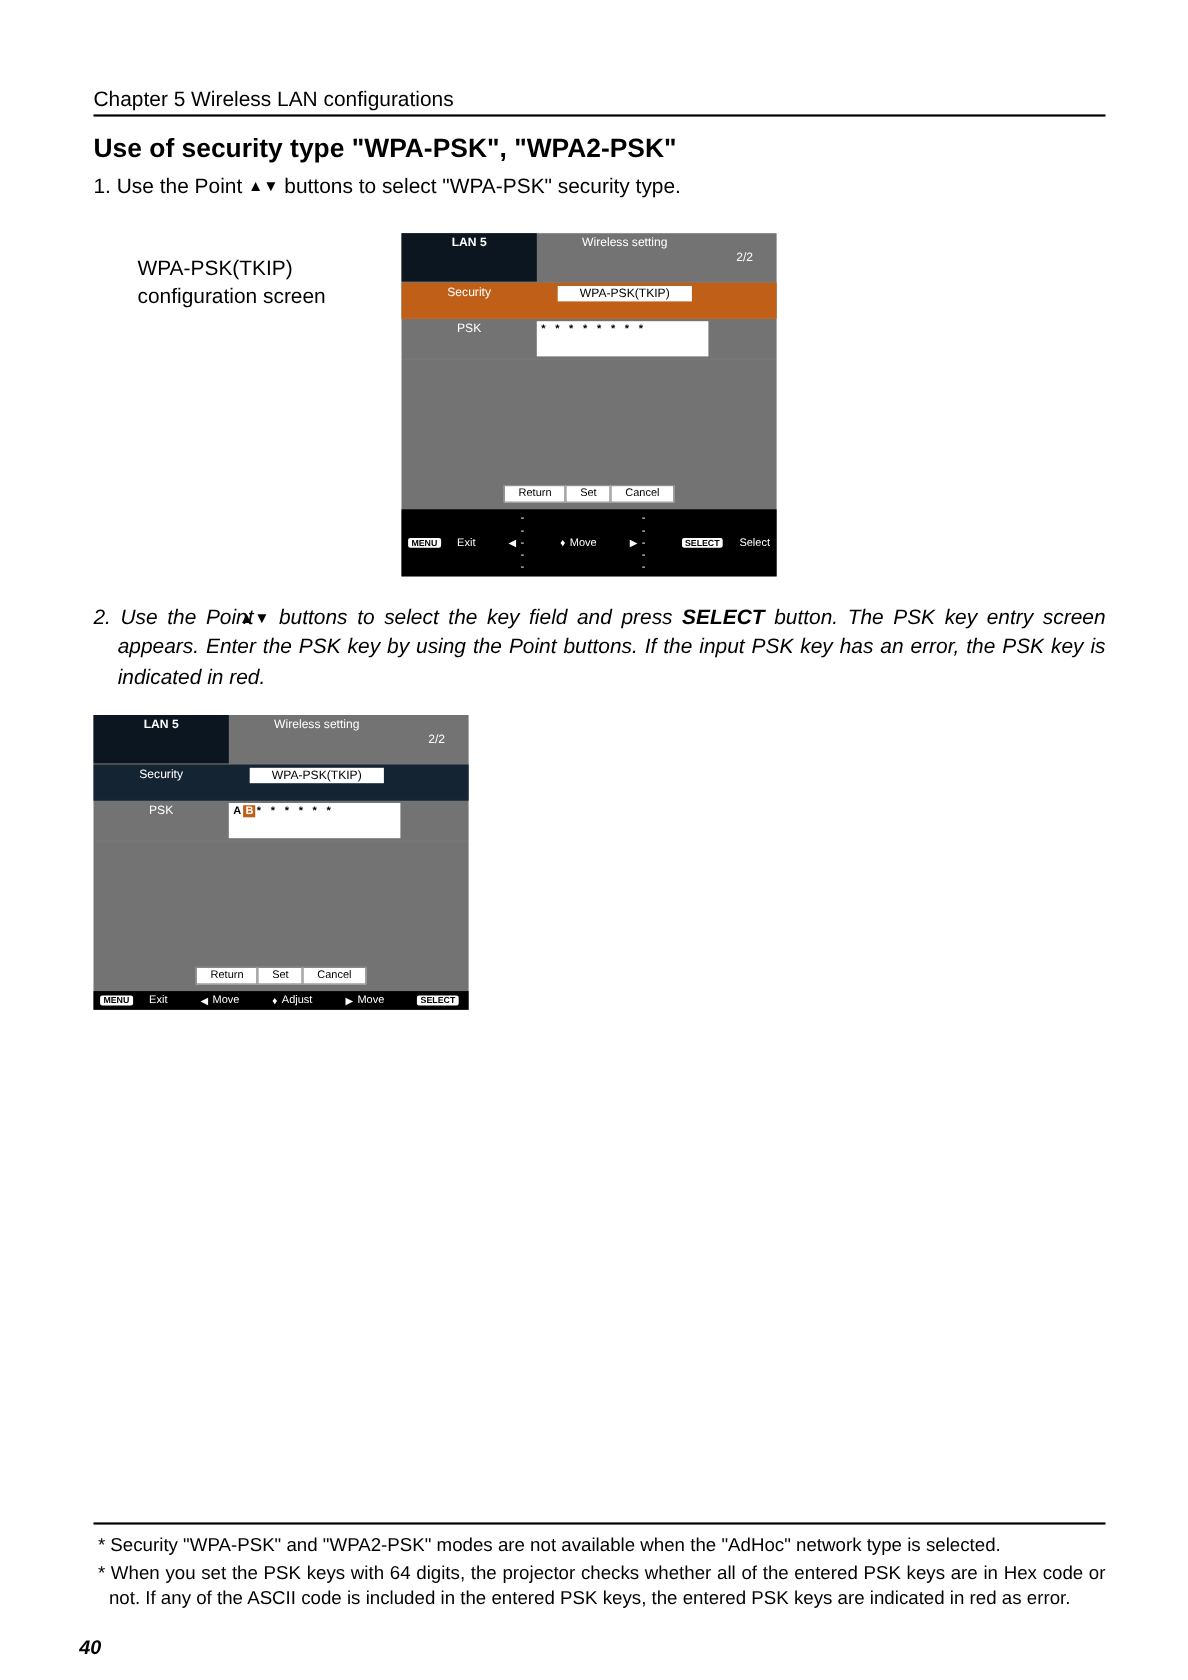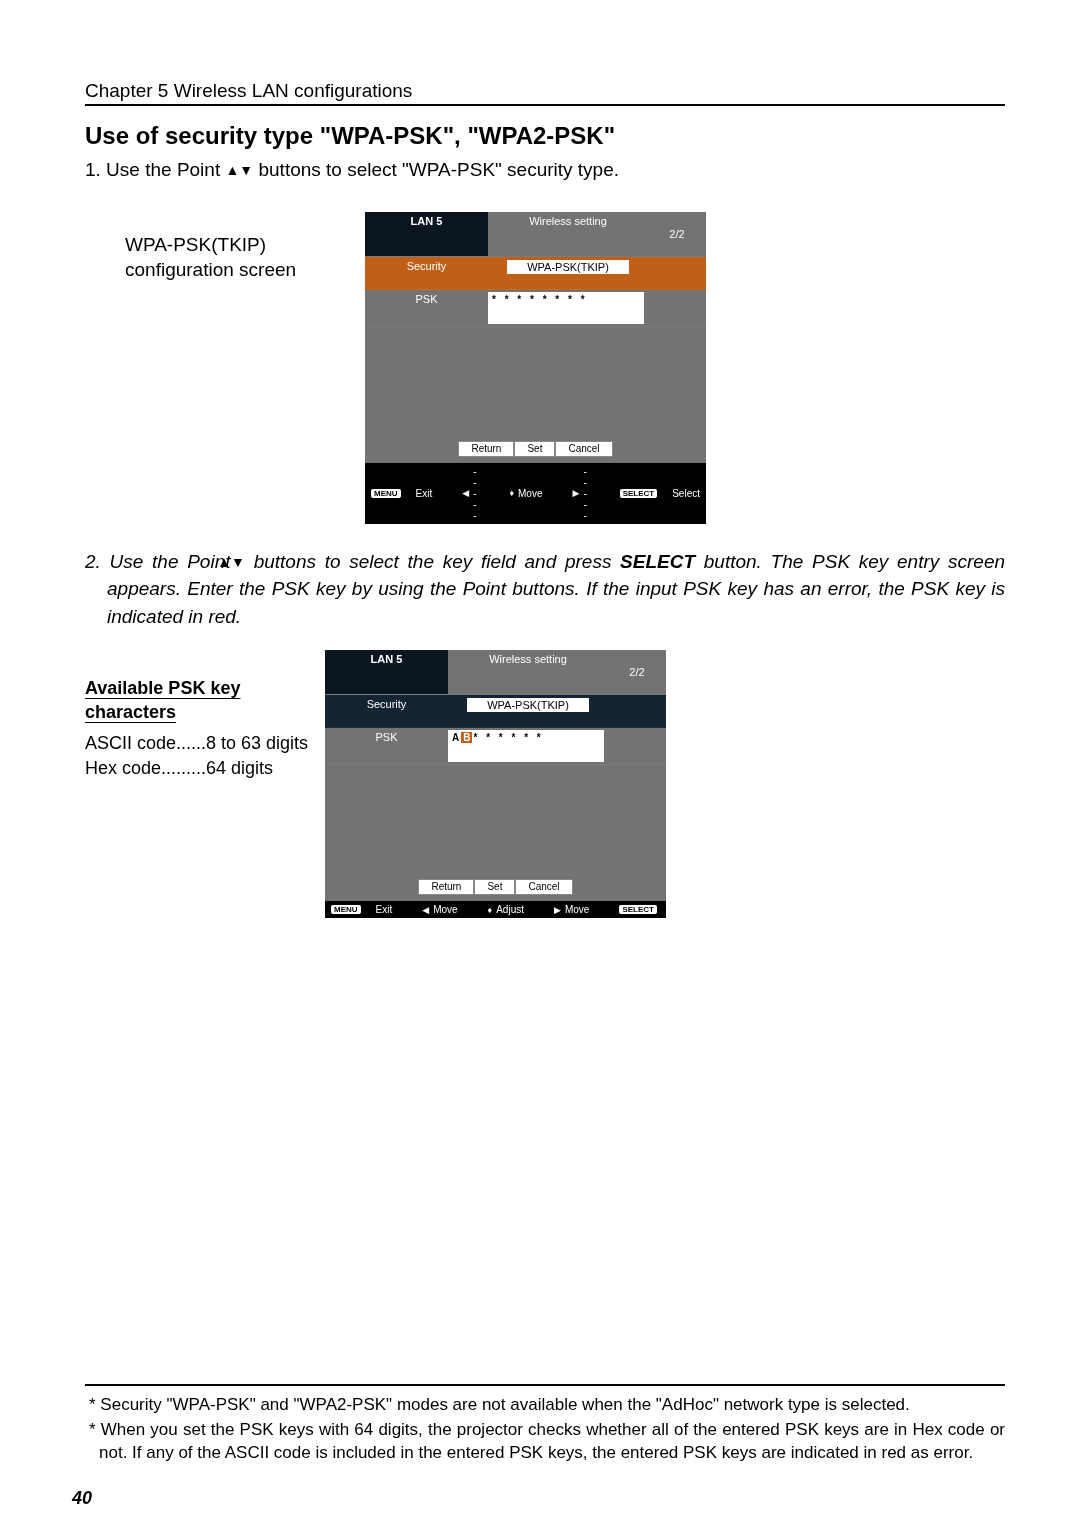--- a/index.html
+++ b/index.html
@@ -254,25 +254,20 @@
       </div>
     </div>
   </div>
 
   <div class="step step-indent">
     <span>2. Use the Point </span><span class="tri">▲▼</span><span> buttons to select the key field and press </span><span class="bold">SELECT</span><span> button. The PSK key entry screen appears. Enter the PSK key by using the Point buttons. If the input PSK key has an error, the PSK key is indicated in red.</span>
   </div>
 
 
   <div class="screen-block" style="margin-top:20px;">
-    <div class="screen-caption" style="width:240px; padding-top:26px;">
-      <div class="subhead" style="margin-top:0;">Available PSK key characters</div>
-      <div class="kvrow">ASCII code......8 to 63 digits</div>
-      <div class="kvrow">Hex code.........64 digits</div>
-    </div>
     <div class="screen">
       <div class="screen-row topbar">
         <div class="screen-label">LAN 5</div>
         <div class="screen-val">Wireless setting</div>
         <div class="screen-page">2/2</div>
       </div>
       <div class="screen-row security-row-dark">
         <div class="screen-label">Security</div>
         <div class="screen-val"><span class="val-box">WPA-PSK(TKIP)</span></div>
         <div class="screen-page"></div>

